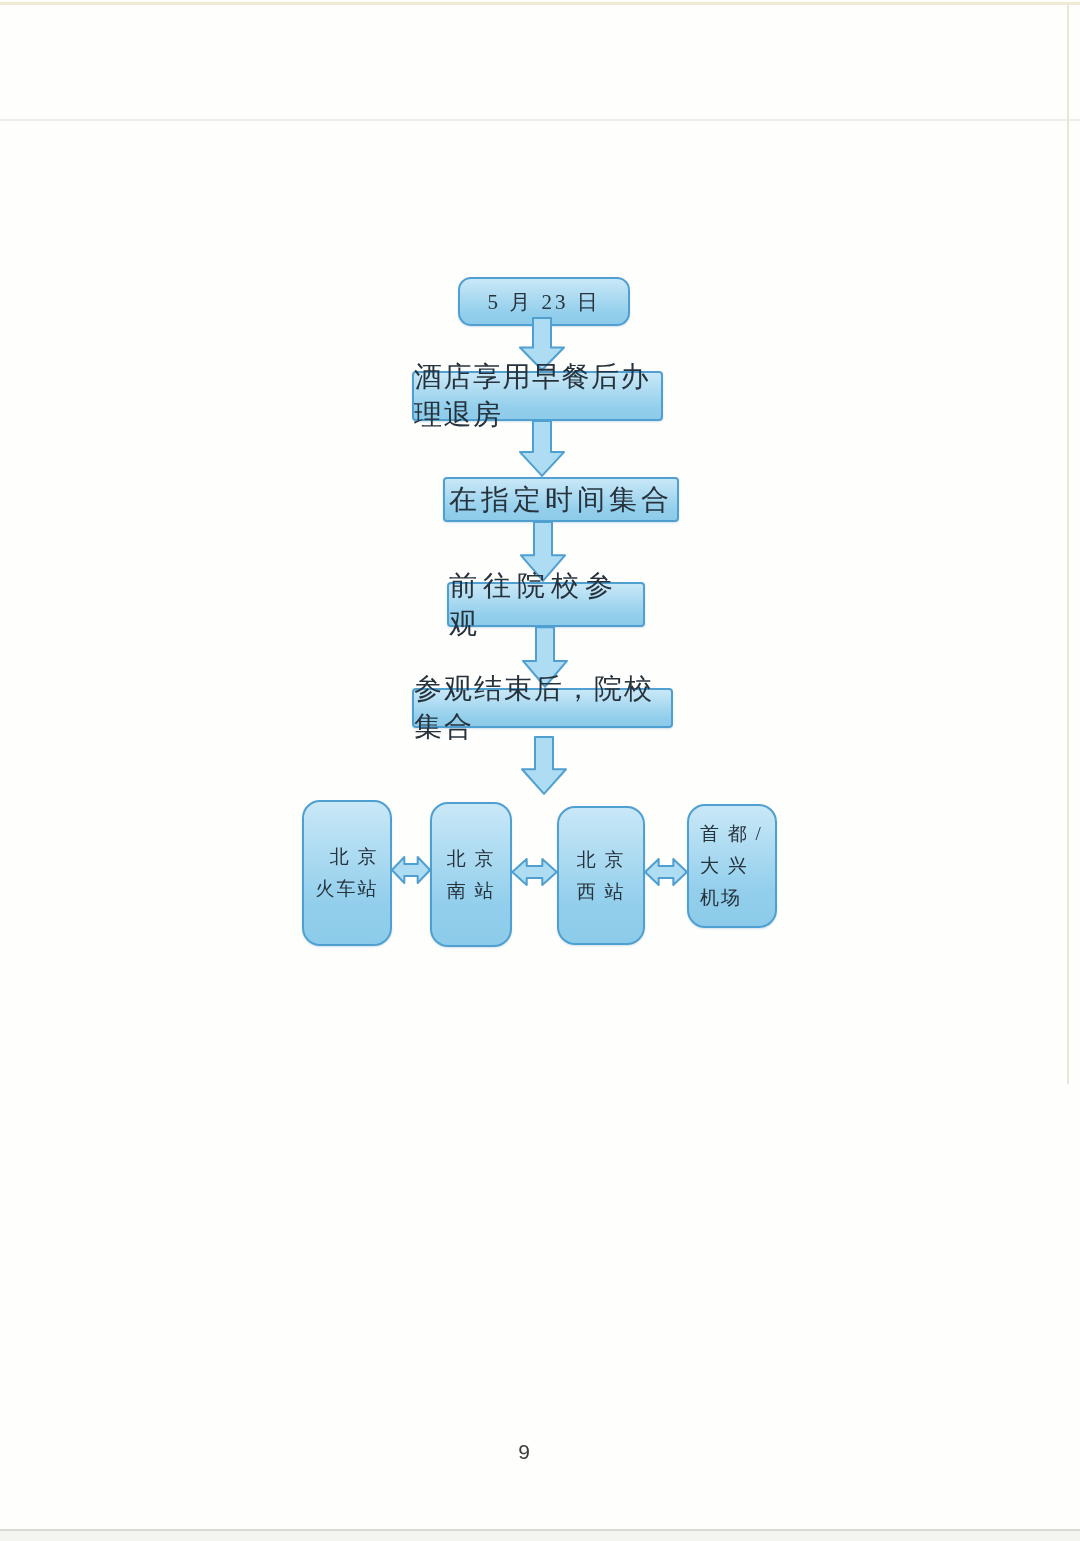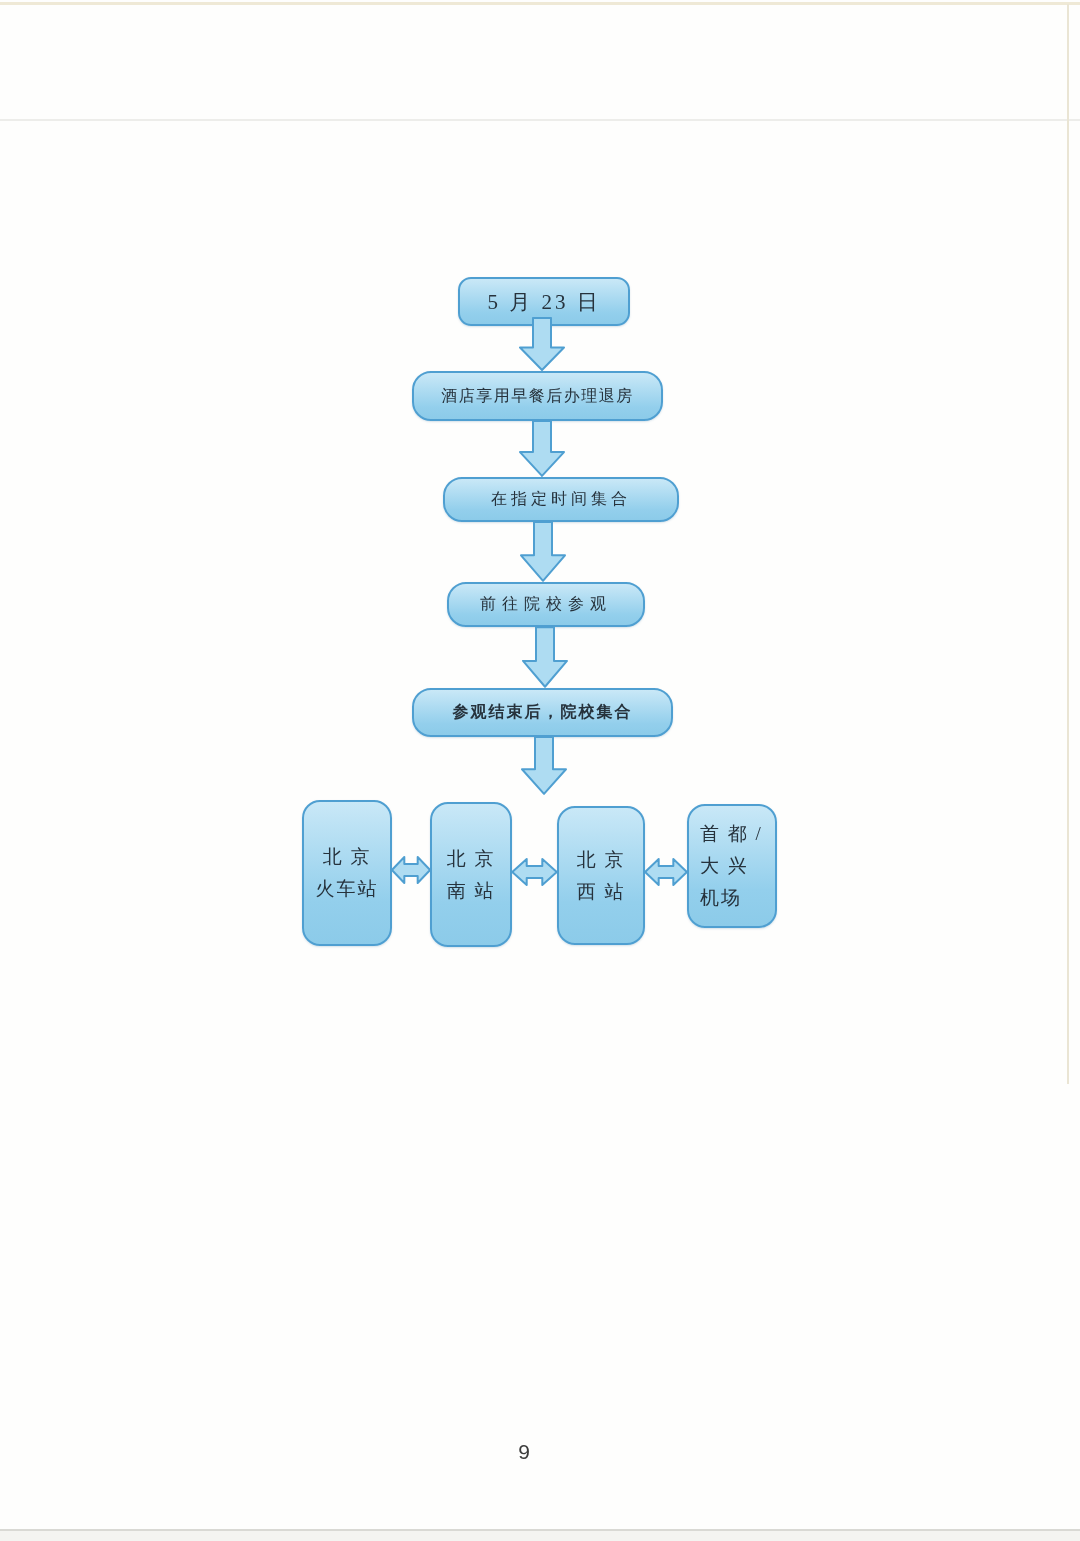--- a/index.html
+++ b/index.html
@@ -38,48 +38,48 @@
     position: absolute; left: 0; top: 1531px; width: 100%; height: 10px;
     background: #f4f4f1;
   }
 
   
   .flow-box {
     position: absolute;
     box-sizing: border-box;
     background: linear-gradient(180deg, var(--box-fill-top, #c9e8f7) 0%, var(--box-fill-bottom, #93cfec) 75%, #8ccbe9 100%);
     border: 2px solid var(--box-border, #4f9fd1);
-    border-radius: 19px;
+    border-radius: 4px;
     display: flex;
     align-items: center;
     justify-content: center;
     color: var(--text, #26323c);
-    font-size: 16px;
+    font-size: 28px;
     box-shadow: 0 1px 2px rgba(90,140,175,.25);
   }
   .step-0 { left: 458px; top: 269px; width: 172px; height: 49px; border-radius: 13px; font-size: 21px; letter-spacing: 3px; margin-top: 8px; }
   .step-1 { left: 412px; top: 371px; width: 251px; height: 50px; letter-spacing: 1.5px; }
   .step-2 { left: 443px; top: 477px; width: 236px; height: 45px; letter-spacing: 4px; }
   .step-3 { left: 447px; top: 582px; width: 198px; height: 45px; letter-spacing: 6px; justify-content: center; }
-  .step-4 { left: 412px; top: 688px; width: 261px; height: 49px; letter-spacing: 2px; font-weight: bold; }
+  .step-4 { left: 412px; top: 688px; width: 261px; height: 40px; letter-spacing: 2px; }
 
   .station-box {
     position: absolute;
     box-sizing: border-box;
     background: linear-gradient(180deg, var(--box-fill-top, #c9e8f7) 0%, var(--box-fill-bottom, #93cfec) 70%, #8ccbe9 100%);
     border: 2px solid var(--box-border, #4f9fd1);
     border-radius: 18px;
     display: flex;
     align-items: center;
     justify-content: center;
     color: var(--text, #26323c);
     font-size: 19px;
     letter-spacing: 2px;
     line-height: 32px;
-    text-align: center;
+    text-align: right;
     white-space: pre-line;
     box-shadow: 0 1px 2px rgba(90,140,175,.25);
   }
   .station-0 { left: 302px; top: 800px; width: 90px; height: 146px; }
   .station-1 { left: 430px; top: 802px; width: 82px; height: 145px; }
   .station-2 { left: 557px; top: 806px; width: 88px; height: 139px; }
   .station-3 { left: 687px; top: 804px; width: 90px; height: 124px; text-align: left; justify-content: flex-start; padding-left: 11px; }
 
   .arrow {
     position: absolute;

